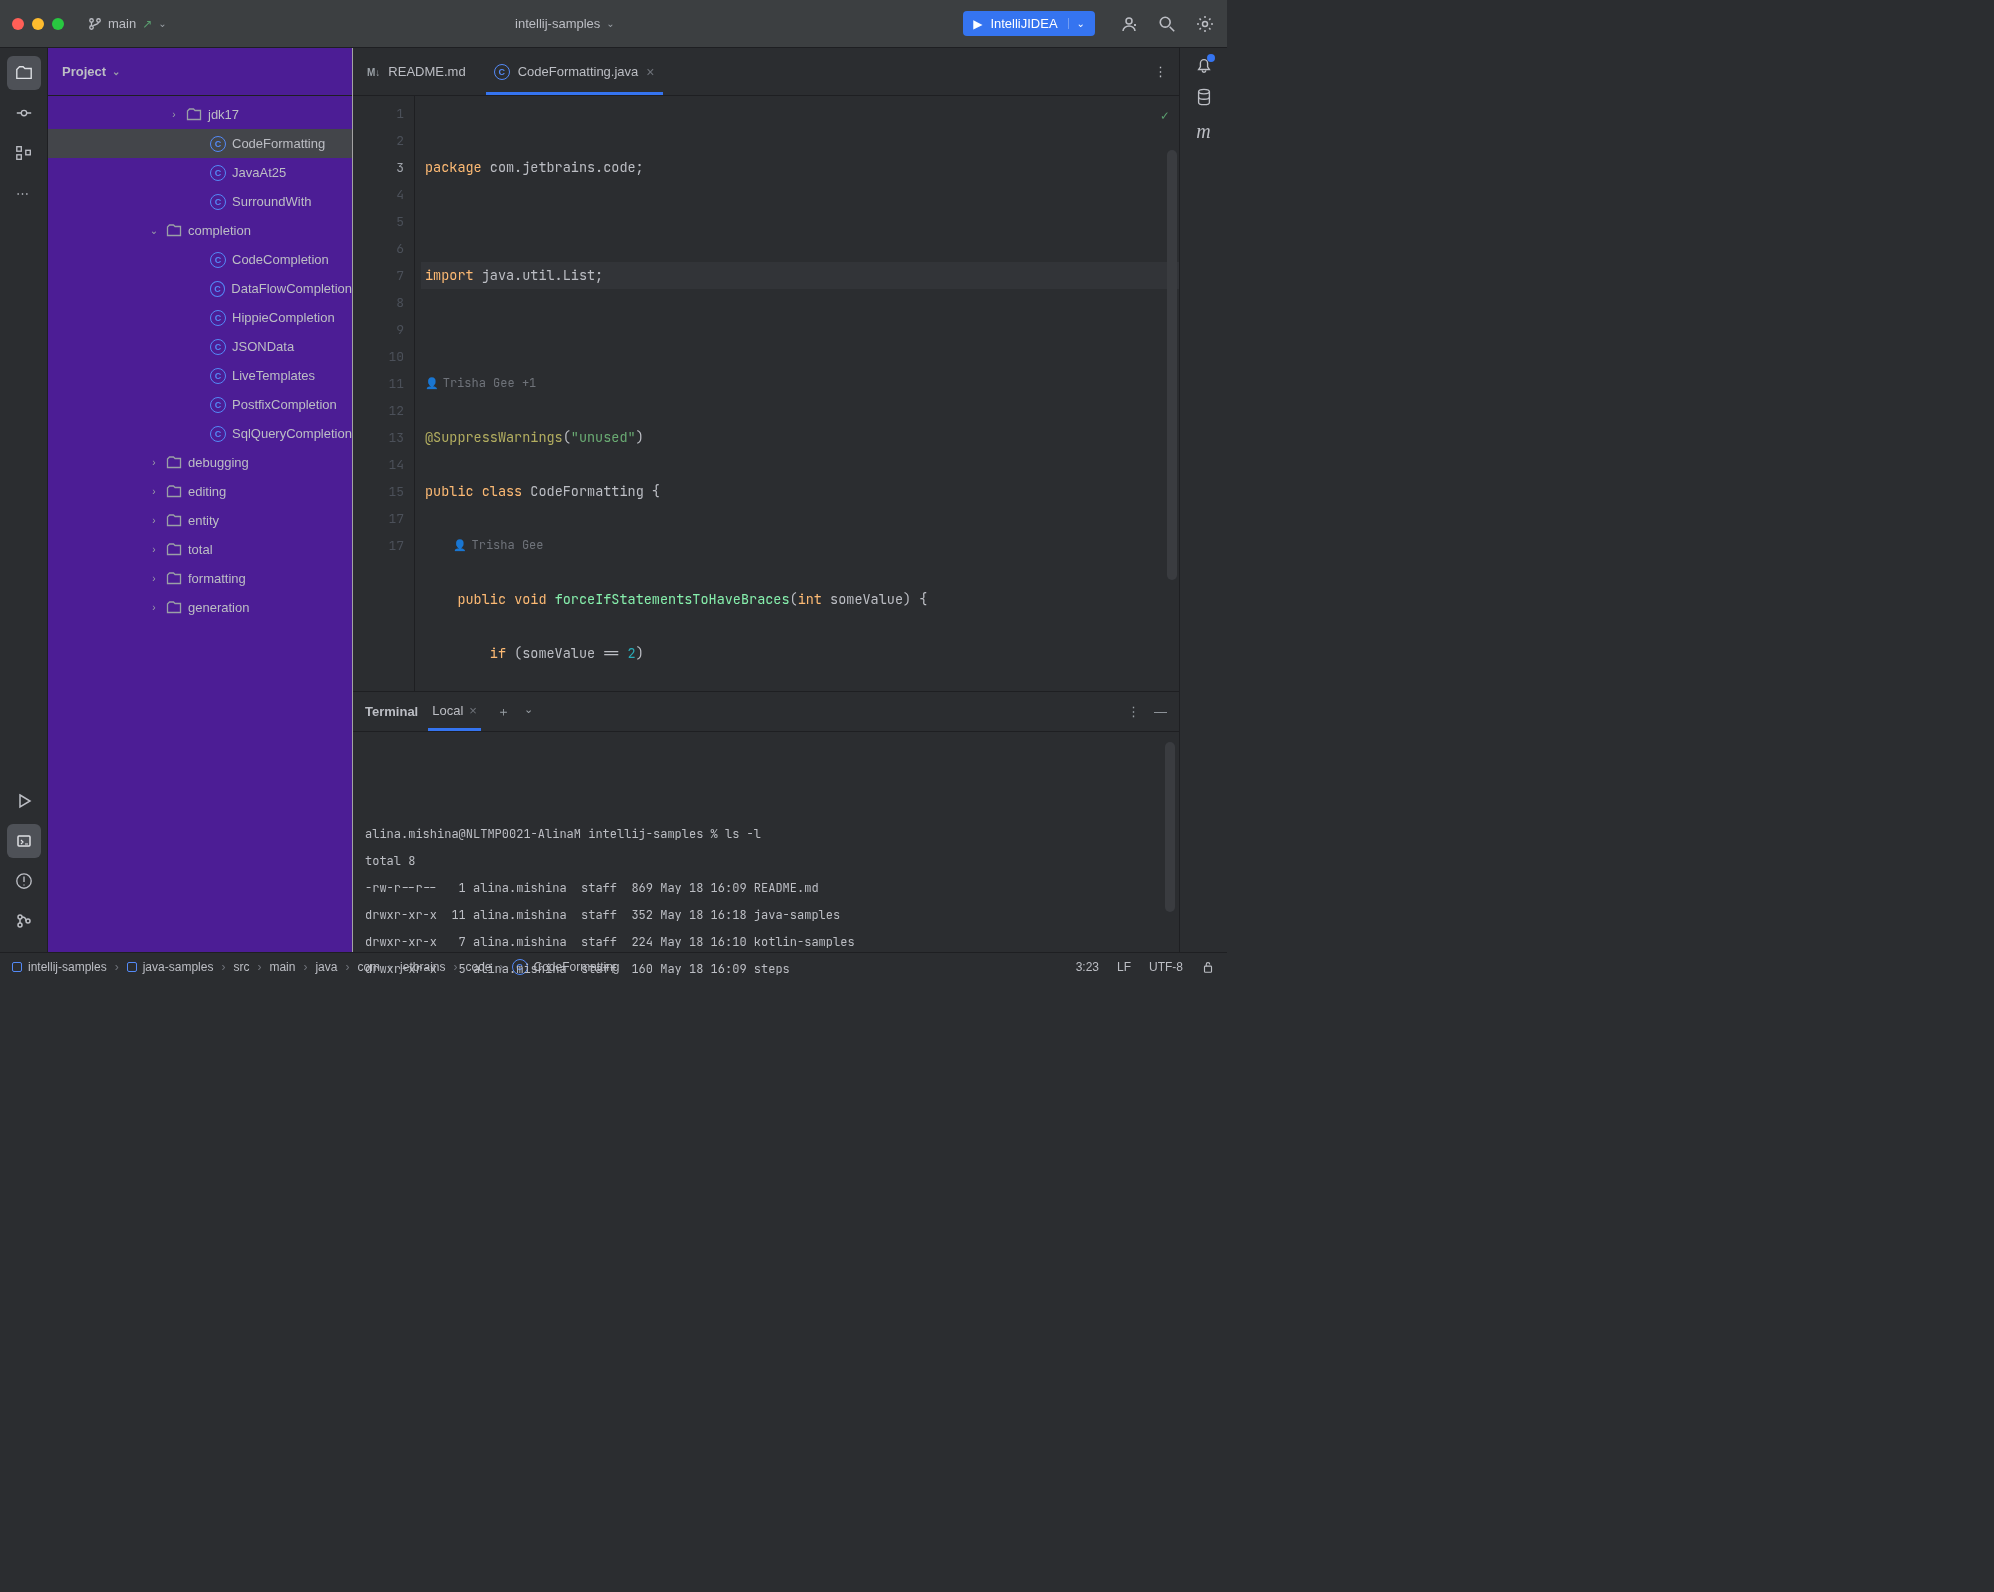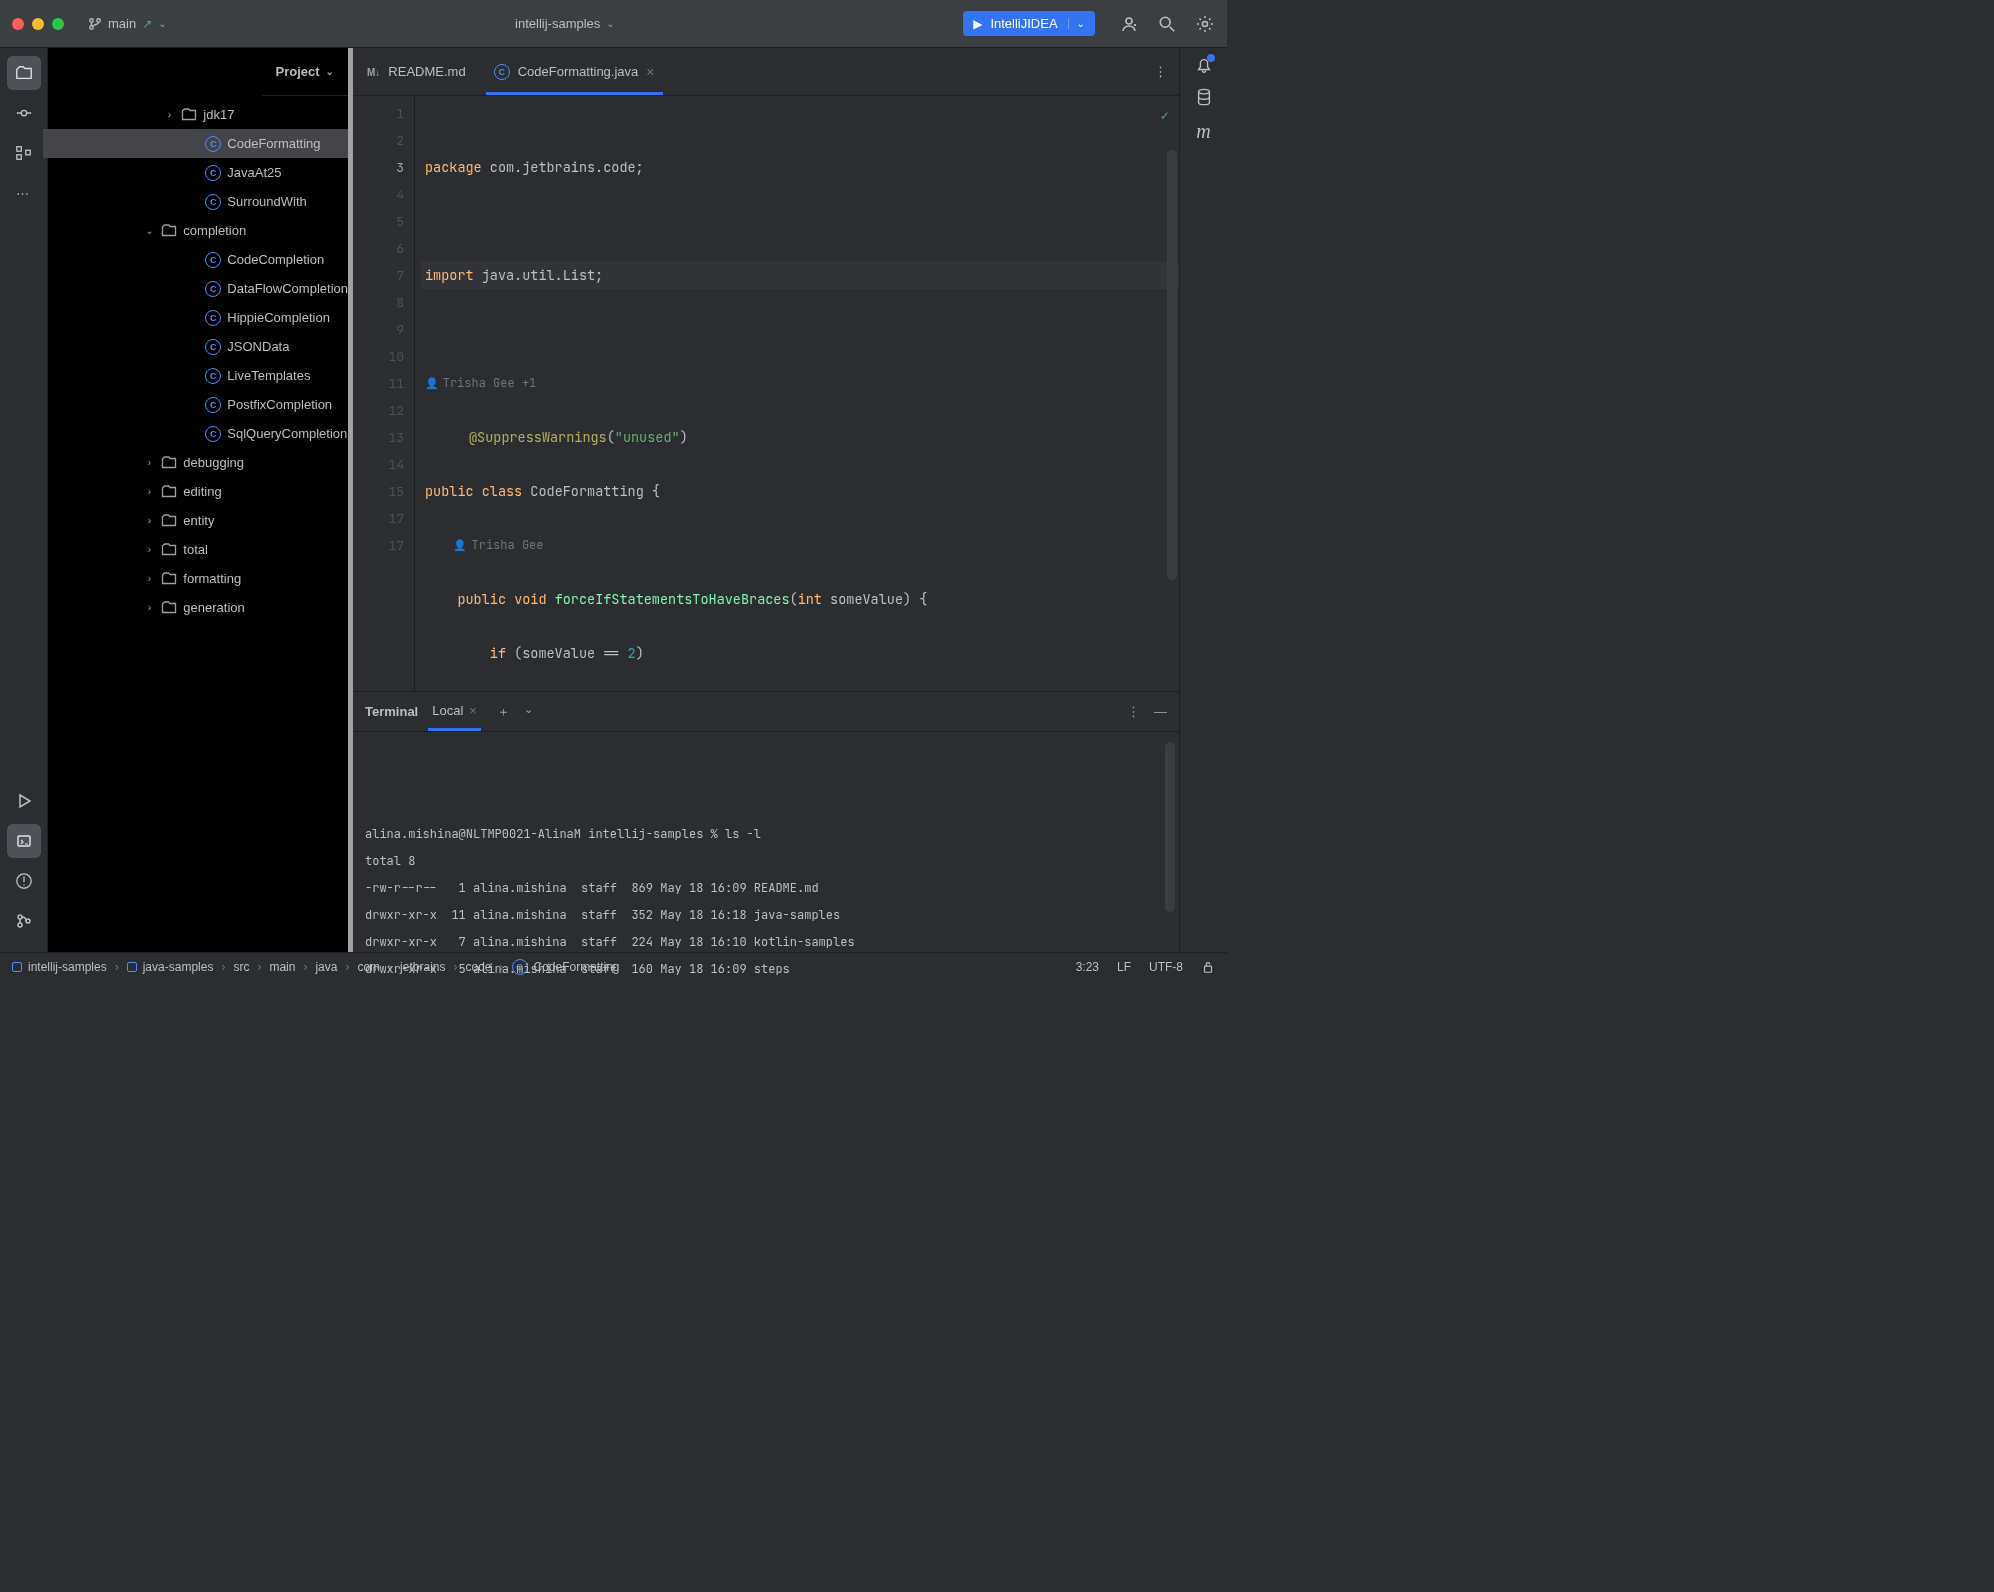--- a/index.html
+++ b/index.html
@@ -61,25 +61,24 @@
   width: 34px; height: 34px;
   border-radius: 6px;
   display: flex; align-items: center; justify-content: center;
   color: #bcbec4;
 }
 .rail-btn.selected { background: #4e5157; }
 .rail-spacer { flex: 1; }
 
 .sidebar {
   width: 305px;
-  background: #000000;
-  border-right: 5px solid #a3a3a3;
+  background: #4c1d95;
+  border-right: 1px solid #a3a3a3;
   display: flex;
   flex-direction: column;
-  align-items: flex-end;
 }
 .sidebar-header {
   height: 48px;
   display: flex;
   align-items: center;
   padding: 0 14px;
   font-weight: 600;
   gap: 6px;
   border-bottom: 1px solid #1e1f22;
 }
@@ -155,21 +154,21 @@
 .code .line { height: 27px; padding-left: 4px; }
 .code .line.cur { background: #323438; }
 .code .author { color: #6f737a; font-size: 12px; padding-left: 4px; }
 .code .author-inner { display:inline-flex; align-items:center; gap:4px; }
 .code .author-icon { font-size:11px; }
 .kw { color: #fdba74; }
 .str { color: #6aab73; }
 .num { color: #2aacb8; }
 .fn { color: #86efac; }
 .type { color: #bcbec4; }
-.meta { color: #b3ae60; margin-left: 44px; }
+.meta { color: #b3ae60; }
 .param { color: #bcbec4; }
 .check { position: absolute; top: 6px; right: 10px; color: #5a9e6f; }
 
 .editor-scroll {
   position: absolute; right: 2px; top: 54px; width: 10px; height: 430px;
   background: #3a3c40; border-radius: 5px;
 }
 
 .right-rail {
   width: 48px;

